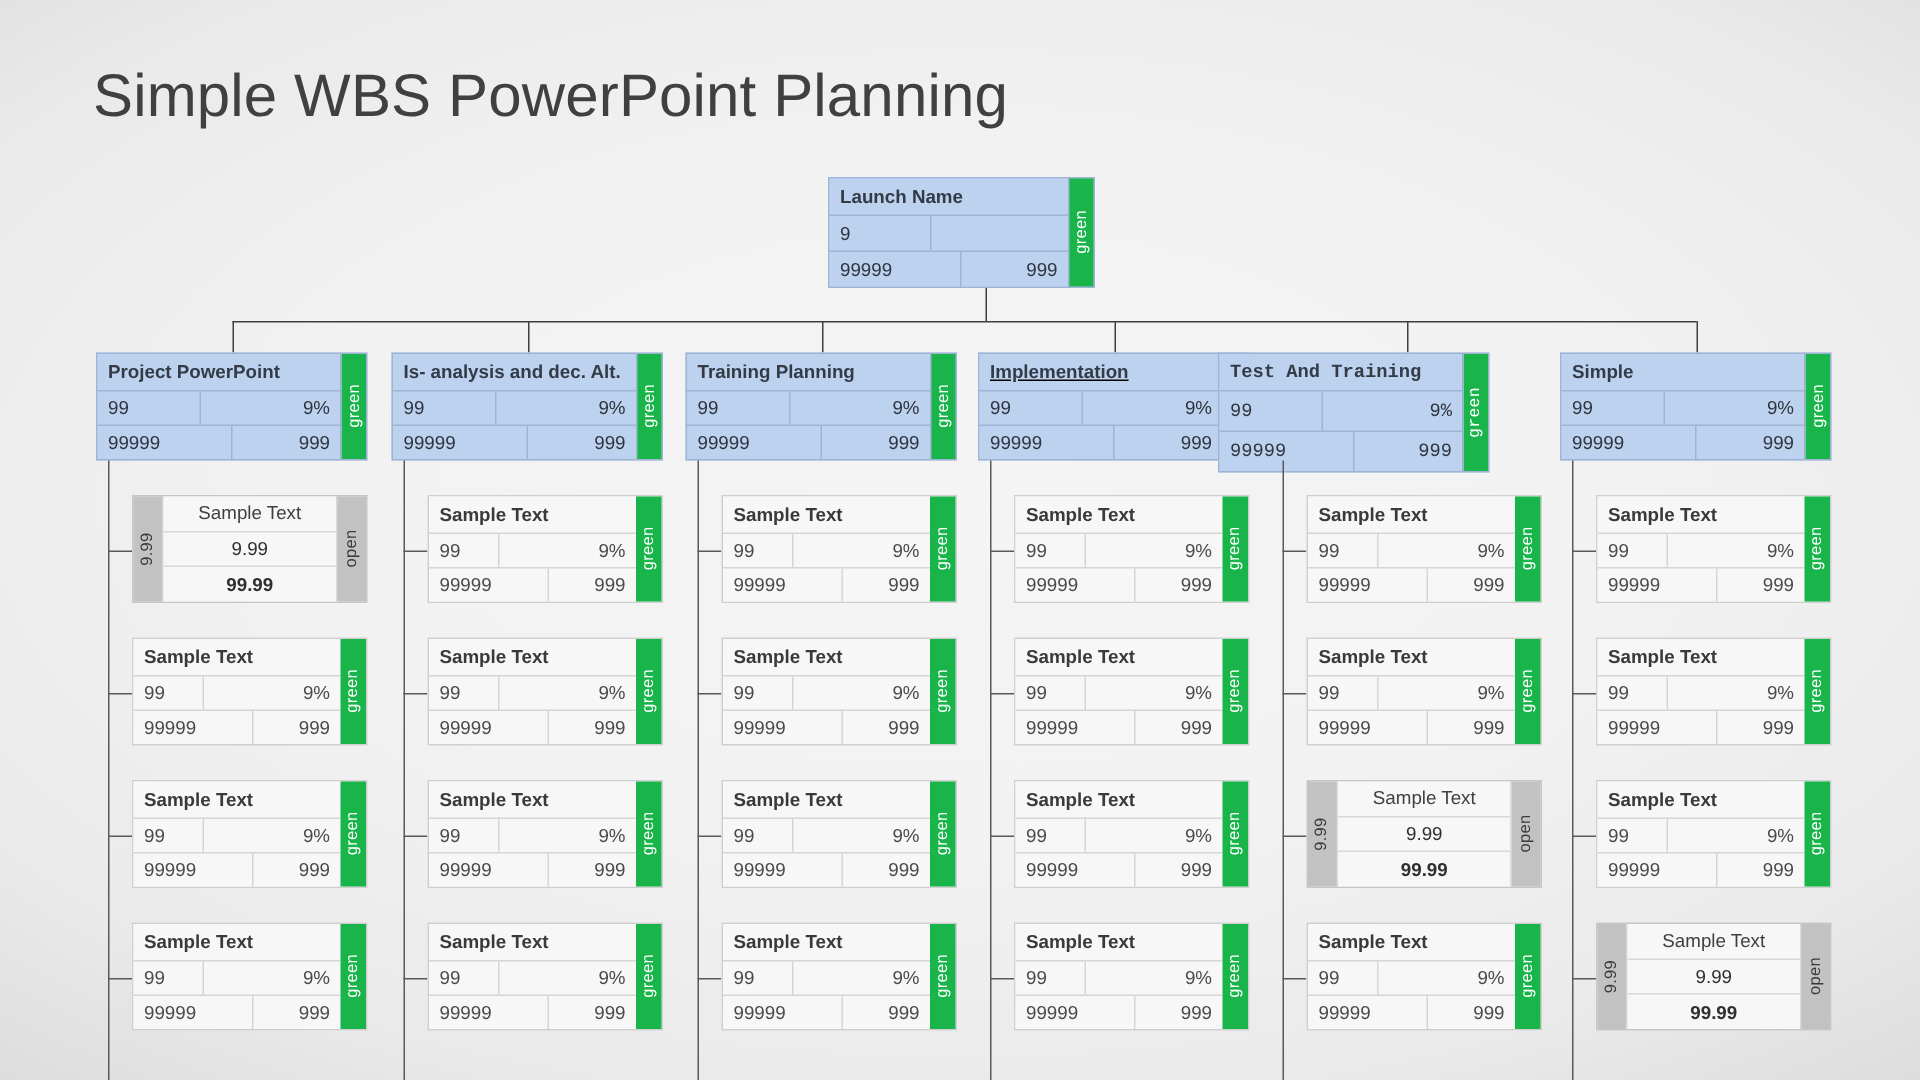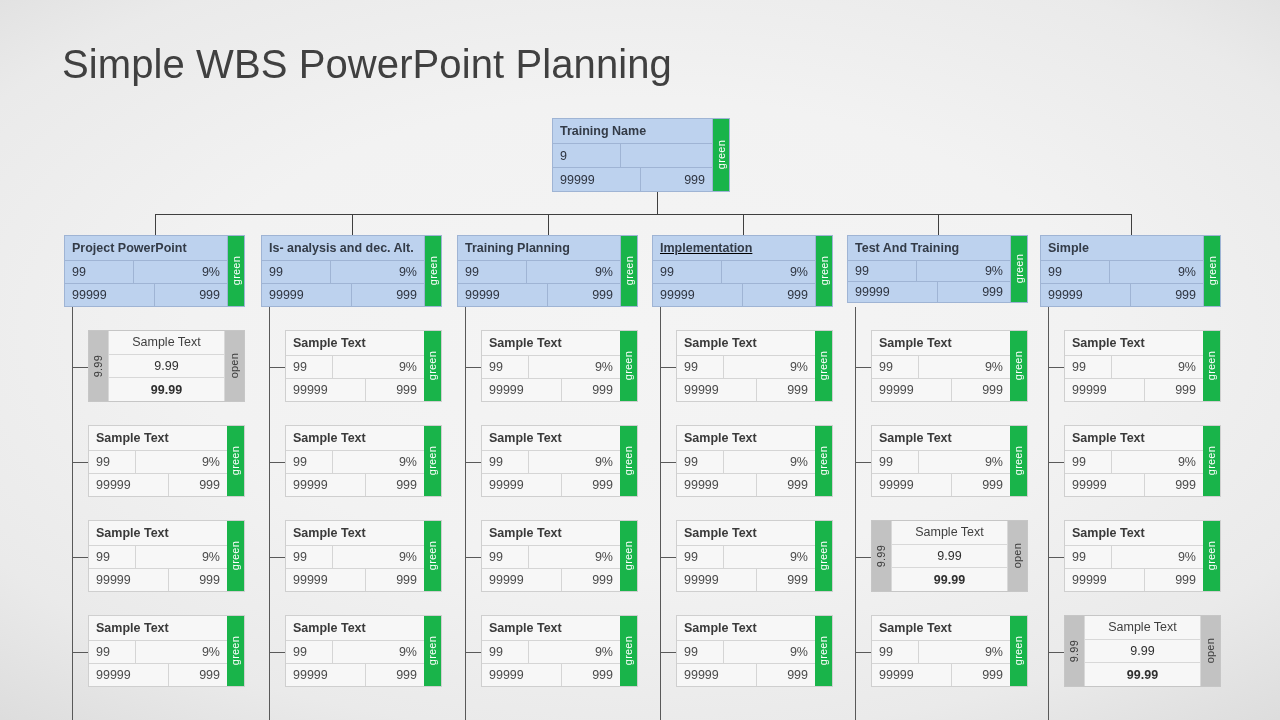--- a/index.html
+++ b/index.html
@@ -167,21 +167,21 @@
 </style>
 </head>
 <body>
 
 <div id="page-title">Simple WBS PowerPoint Planning</div>
 
 <div id="diagram">
     <div class="card blue" style="left: 552px; top: 118px; width: 178px; height: 74px;">
       <div class="card-body">
         <div class="row" style="height: 24px; flex: 0 0 24px;">
-          <div class="cell hdr">Training Name</div>
+          <div class="cell hdr">Launch Name</div>
         </div>
         <div class="row" style="flex: 1 1 0px;">
           <div class="cell val" style="flex: 0 0 42%;">9</div>
           <div class="cell val right" style="flex: 1 1 auto;"></div>
         </div>
         <div class="row" style="flex: 1 1 0px;">
           <div class="cell val" style="flex: 0 0 55%;">99999</div>
           <div class="cell val right" style="flex: 1 1 auto;">999</div>
         </div>
       </div>
@@ -570,21 +570,21 @@
         <div class="row" style="flex: 1 1 0px;">
           <div class="cell val" style="flex: 0 0 57%;">99999</div>
           <div class="cell val right" style="flex: 1 1 auto;">999</div>
         </div>
       </div>
       <div class="tab">
         <span>green</span>
       </div>
     </div>
     <div class="conn conn-v" style="left: 938px; top: 214px; height: 21px;"></div>
-    <div class="card blue" style="left: 847px; top: 235px; width: 181px; height: 68px;">
+    <div class="card blue" style="left: 812px; top: 235px; width: 181px; height: 80px; font-family: Liberation Mono, monospace;">
       <div class="card-body">
         <div class="row" style="height: 24px; flex: 0 0 24px;">
           <div class="cell hdr">Test And Training</div>
         </div>
         <div class="row" style="flex: 1 1 0px;">
           <div class="cell val" style="flex: 0 0 42%;">99</div>
           <div class="cell val right" style="flex: 1 1 auto;">9%</div>
         </div>
         <div class="row" style="flex: 1 1 0px;">
           <div class="cell val" style="flex: 0 0 55%;">99999</div>

